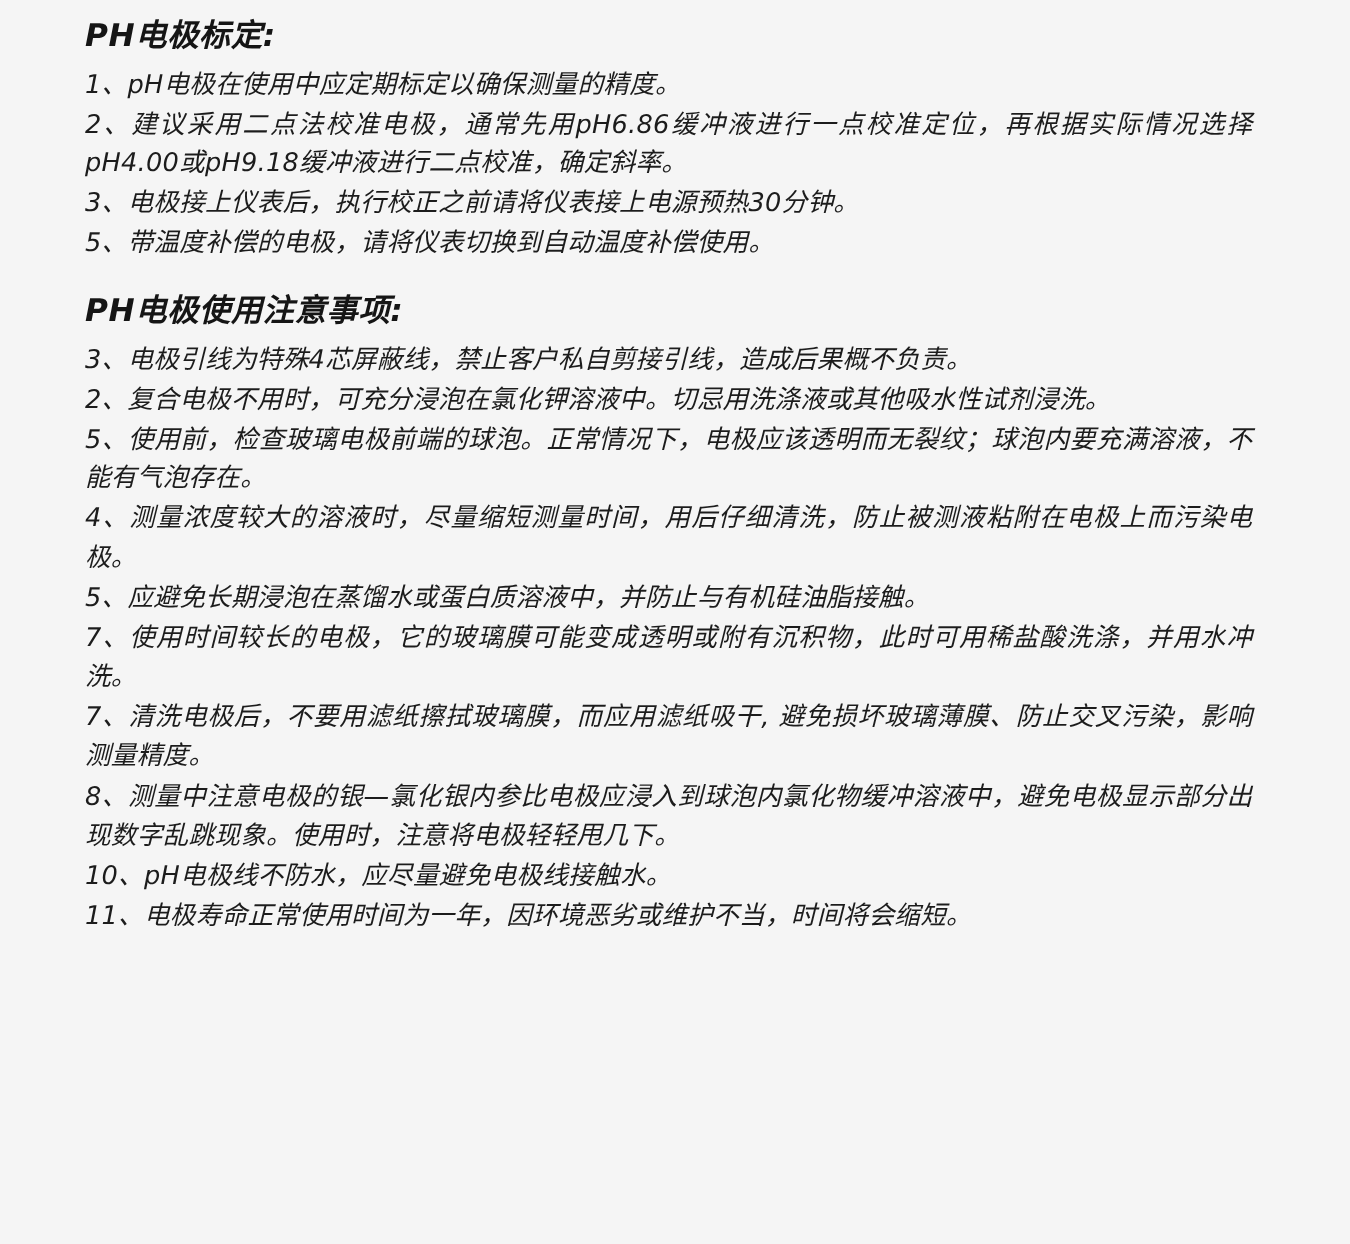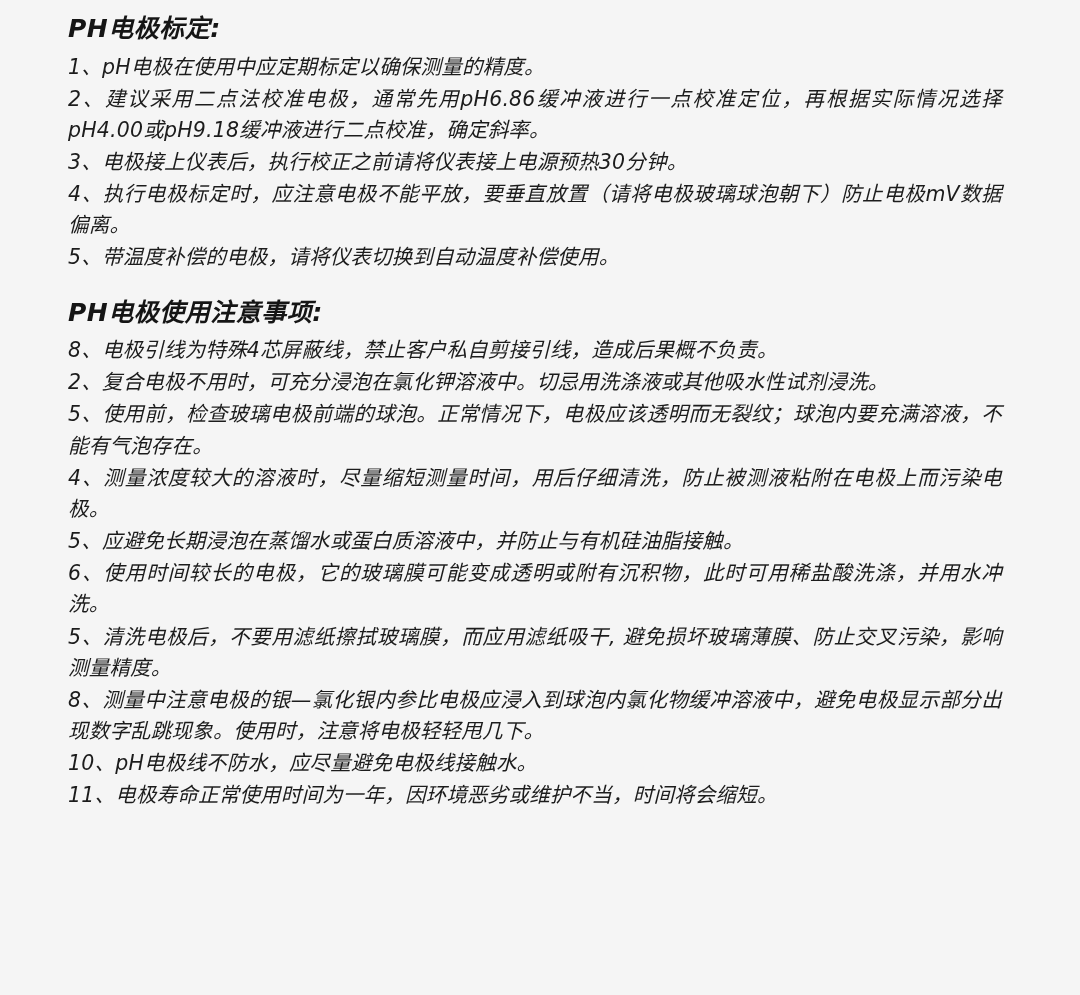--- a/index.html
+++ b/index.html
@@ -47,33 +47,32 @@
 </head>
 <body>
 
 <div class="page">
 
   <div class="section">
     <h1 class="section-title">PH电极标定:</h1>
     <p class="item">1、pH电极在使用中应定期标定以确保测量的精度。</p>
     <p class="item">2、建议采用二点法校准电极，通常先用pH6.86缓冲液进行一点校准定位，再根据实际情况选择pH4.00或pH9.18缓冲液进行二点校准，确定斜率。</p>
     <p class="item">3、电极接上仪表后，执行校正之前请将仪表接上电源预热30分钟。</p>
-    <p class="item">4、执行电极标定时，应注意电极不能平放，要垂直放置（请将电极玻璃球泡朝下）防止电极mV数据偏离。</p>
     <p class="item">5、带温度补偿的电极，请将仪表切换到自动温度补偿使用。</p>
   </div>
 
   <div class="spacer"></div>
 
   <div class="section">
     <h1 class="section-title">PH电极使用注意事项:</h1>
-    <p class="item">8、电极引线为特殊4芯屏蔽线，禁止客户私自剪接引线，造成后果概不负责。</p>
+    <p class="item">3、电极引线为特殊4芯屏蔽线，禁止客户私自剪接引线，造成后果概不负责。</p>
     <p class="item">2、复合电极不用时，可充分浸泡在氯化钾溶液中。切忌用洗涤液或其他吸水性试剂浸洗。</p>
     <p class="item">5、使用前，检查玻璃电极前端的球泡。正常情况下，电极应该透明而无裂纹；球泡内要充满溶液，不能有气泡存在。</p>
     <p class="item">4、测量浓度较大的溶液时，尽量缩短测量时间，用后仔细清洗，防止被测液粘附在电极上而污染电极。</p>
     <p class="item">5、应避免长期浸泡在蒸馏水或蛋白质溶液中，并防止与有机硅油脂接触。</p>
-    <p class="item">6、使用时间较长的电极，它的玻璃膜可能变成透明或附有沉积物，此时可用稀盐酸洗涤，并用水冲洗。</p>
-    <p class="item">5、清洗电极后，不要用滤纸擦拭玻璃膜，而应用滤纸吸干, 避免损坏玻璃薄膜、防止交叉污染，影响测量精度。</p>
+    <p class="item">7、使用时间较长的电极，它的玻璃膜可能变成透明或附有沉积物，此时可用稀盐酸洗涤，并用水冲洗。</p>
+    <p class="item">7、清洗电极后，不要用滤纸擦拭玻璃膜，而应用滤纸吸干, 避免损坏玻璃薄膜、防止交叉污染，影响测量精度。</p>
     <p class="item">8、测量中注意电极的银—氯化银内参比电极应浸入到球泡内氯化物缓冲溶液中，避免电极显示部分出现数字乱跳现象。使用时，注意将电极轻轻甩几下。</p>
     <p class="item">10、pH电极线不防水，应尽量避免电极线接触水。</p>
     <p class="item">11、电极寿命正常使用时间为一年，因环境恶劣或维护不当，时间将会缩短。</p>
   </div>
 
 </div>
 
 </body></html>

